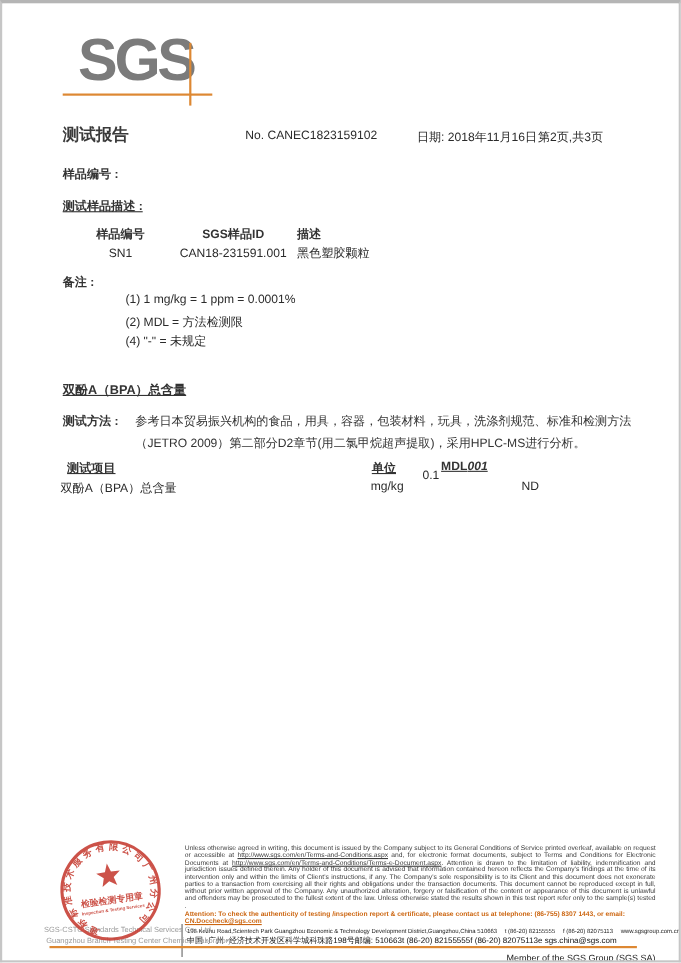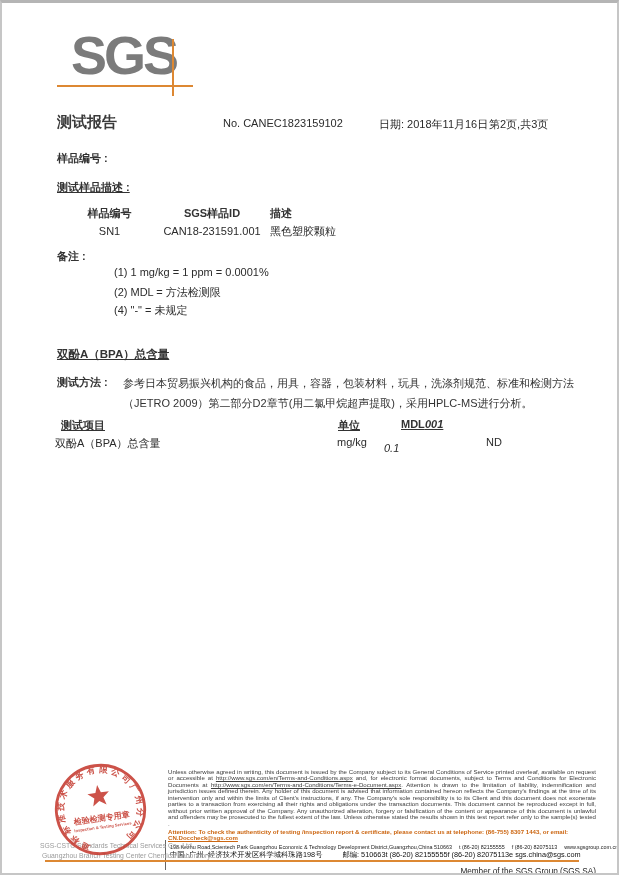--- a/index.html
+++ b/index.html
@@ -45,33 +45,33 @@
   .result-table { left:0; top:415px; width:619px; height:40px; font-size:11px; }
   .rt { position:absolute; white-space:nowrap; }
   .rt-head { font-weight:bold; text-decoration:underline; color:#333; }
   .rt-i { font-style:italic; }
   .rt-h0 { left:59px;  top:0; }
   .rt-h1 { left:336px; top:0; }
   .rt-h2 { left:383px; top:0;margin-left:16px; }
   .rt-h3 { left:423px; top:0; }
   .rt-c0 { left:53px;  top:18px; }
   .rt-c1 { left:335px; top:18px; }
-  .rt-c2 { left:382px; top:24px;font-style:italic; }
-  .rt-c3 { left:448px; top:18px;padding-left:36px; }
+  .rt-c2 { left:382px; top:8px; }
+  .rt-c3 { left:436px; top:18px;padding-left:36px; }
 
   
   .legal-block { left:166px; top:766px; width:428px; }
   .legal { font-size:6.1px; line-height:6.45px; text-align:justify; color:#3d3d3d; }
   .legal .u { text-decoration:underline; }
   .attention { margin-top:1.5px; font-size:6.1px; line-height:6.45px; font-weight:bold; color:#cc6611; }
   .attention .u { text-decoration:underline; }
   .addr-divider { left:163px; top:837px; width:1px; height:30px; background:#666; }
   .addr-en { left:168px; top:841px; width:426px; font-size:5.4px; color:#222; white-space:nowrap; display:flex; gap:7px; }
   .addr-cn { left:168px; top:847px; width:426px; font-size:7.3px; color:#111; white-space:nowrap; display:flex; gap:0; }
-  .addr-cn .pc { margin-left:20px; }
+  .addr-cn .pc { margin-left:0; }
   .orange-rule { left:43px; top:857px; width:534px; height:2px; background:#dd8833; }
   .member { left:413px; top:864px; width:181px; font-size:8.2px; color:#222; text-align:right; }
 
   .company1 { left:38px; top:839px; font-size:6.8px; color:#9a9a9a; }
   .company2 { left:40px; top:849px; font-size:6.8px; color:#9a9a9a; }
 
   .stamp { left:51px; top:759px; width:95px; height:95px; opacity:.88; transform:rotate(-8deg); }
 </style>
 </head>
 <body>

